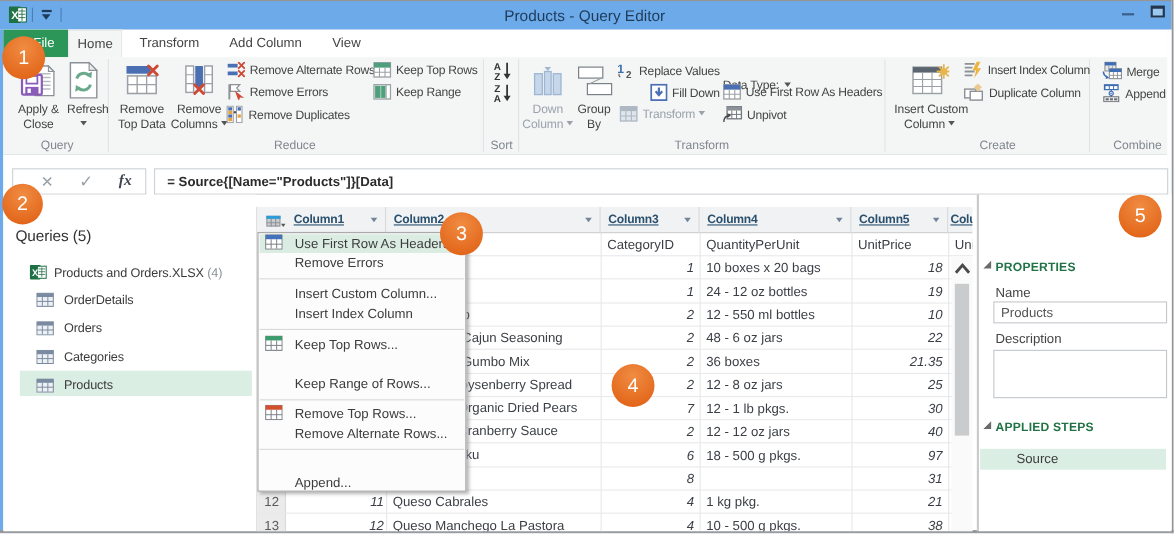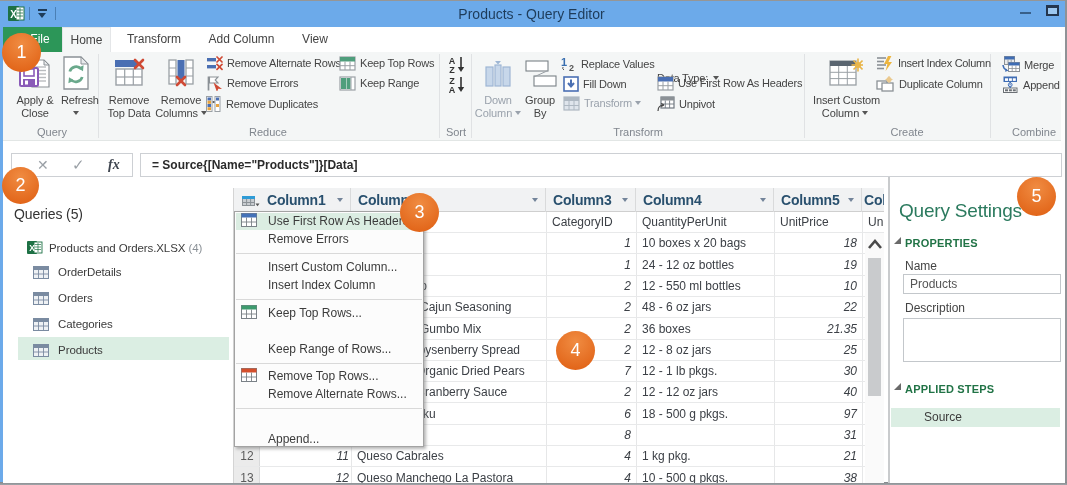--- a/index.html
+++ b/index.html
@@ -34,21 +34,21 @@
 #fmbox { position:absolute; left:137px; top:12px; width:922px; height:24px; background:#fff; border:1px solid #cdd0d4; }
 #fmtext { position:absolute; left:11px; top:4px; font-size:12px; font-weight:bold; color:#2b2b2b; }
 
 #qpane { position:absolute; left:3px; top:177px; width:230px; height:306px; background:#fff; }
 .qitem { position:absolute; font-size:11.5px; letter-spacing:-0.1px; color:#3b3b3b; white-space:nowrap; }
 .qitem svg { vertical-align:-3px; margin-right:6px; }
 #qsel { position:absolute; left:15px; top:160px; width:211px; height:23px; background:#dbeee3; }
 
 #grid { position:absolute; left:233px; top:188px; width:651px; height:295px; background:#fff; border-left:1px solid #d4d4d4; overflow:hidden; }
 #ghead { position:absolute; left:0; top:0; width:651px; height:24px; background:#f1f2f3; border-bottom:1px solid #cfcfcf; }
-.hcell { position:absolute; top:0; height:24px; border-right:1px solid #d9dadb; font-size:14px; letter-spacing:-0.2px; font-weight:bold; color:#29506e; line-height:24px; padding-left:7px; }
+.hcell { position:absolute; top:0; height:24px; border-right:1px solid #d9dadb; font-size:11px; letter-spacing:-0.2px; font-weight:bold; color:#29506e; line-height:24px; padding-left:7px;text-decoration:underline; }
 .hdrop { position:absolute; top:10px; width:0; height:0; border-left:3.5px solid transparent; border-right:3.5px solid transparent; border-top:4px solid #73849a; }
 .vline { position:absolute; top:24px; width:1px; height:271px; background:#e6e7e8; }
 .grow { position:absolute; left:0; width:651px; height:21px; border-bottom:1px solid #e8e9ea; }
 .gc { position:absolute; top:0; height:21px; line-height:21px; font-size:12px; color:#3c4046; white-space:nowrap; overflow:hidden; }
 .num { font-style:italic; text-align:right; }
 #rncol { position:absolute; left:0; top:24px; width:26px; height:271px; background:#ebebeb; border-right:1px solid #d9dadb; }
 .rn { position:absolute; left:0; width:26px; text-align:center; font-size:12px; color:#5a5a5a; height:21px; line-height:21px; }
 .c1 { left:26px; width:91px; } .c2 { left:117px; width:195px; } .c3 { left:312px; width:90px; }
 .c4 { left:402px; width:138px; } .c5 { left:540px; width:88px; } .c6 { left:628px; width:23px; }
 .gc { padding-left:6px; }
@@ -294,21 +294,21 @@
     <div class="biglab" style="top:40px">Group</div>
     <div class="biglab" style="top:53px">By</div>
   </div>
 
   <div class="sbtn" style="left:557px;top:4px;">
     <svg width="17" height="16" viewBox="0 0 17 16">
         <text x="4" y="10" font-size="11" font-weight="bold" fill="#3a6fb0" font-family="Liberation Sans" text-anchor="middle">1</text>
         <text x="11.5" y="15" font-size="9" font-weight="bold" fill="#555" font-family="Liberation Sans" text-anchor="middle">2</text>
         <path d="M3 11 q-1 2 1 3" fill="none" stroke="#555" stroke-width="1"></path>
       </svg>Replace Values</div>
-  <div class="sbtn" style="left:560px;top:24px;text-align:center;">
+  <div class="sbtn" style="left:588px;top:24px;text-align:center;">
     <svg width="16" height="16" viewBox="0 0 16 16">
         <rect x="1" y="1" width="14" height="14" fill="#fff" stroke="#4a6fb3" stroke-width="1.6"></rect>
         <path d="M8 3.5 v6 M5 7 l3 3.5 l3 -3.5" fill="none" stroke="#4a6fb3" stroke-width="2"></path>
       </svg>Fill Down</div>
   <div class="sbtn dis" style="left:560px;top:44px;">
     <svg width="17" height="15" viewBox="0 0 17 15">
         <rect x="1" y="1" width="15" height="13" fill="#dfe5ec" stroke="#aeb8c2" stroke-width="1.2"></rect>
         <rect x="1" y="1" width="15" height="4" fill="#aeb8c2"></rect>
         <g stroke="#aeb8c2" stroke-width="1">
           <line x1="6" y1="5" x2="6" y2="14"></line>
@@ -674,21 +674,20 @@
       <span class="txt">Remove Alternate Rows...</span>
     </div>
   <div class="msep" style="top:196px"></div>
   <div class="mi" style="top:218px">
       <span class="txt">Append...</span>
     </div>
 </div>
 
 <div id="rsep"></div>
 <div id="rpane">
-  <div id="qs-title">Query Settings</div>
   <div class="tri" style="left:4px;top:60px;"></div>
   <div class="sect" style="left:15px;top:60px;">PROPERTIES</div>
   <div class="rlabel" style="left:15px;top:82px;">Name</div>
   <div class="rinput" style="top:97px;height:20px;font-size:12px;color:#555;line-height:18px;padding-left:6px;">Products</div>
   <div class="rlabel" style="left:15px;top:124px;">Description</div>
   <div class="rinput" style="top:141px;height:44px;"></div>
   <div class="tri" style="left:4px;top:206px;"></div>
   <div class="sect" style="left:15px;top:206px;">APPLIED STEPS</div>
   <div id="srcrow"><span style="margin-left:33px">Source</span></div>
 </div>

